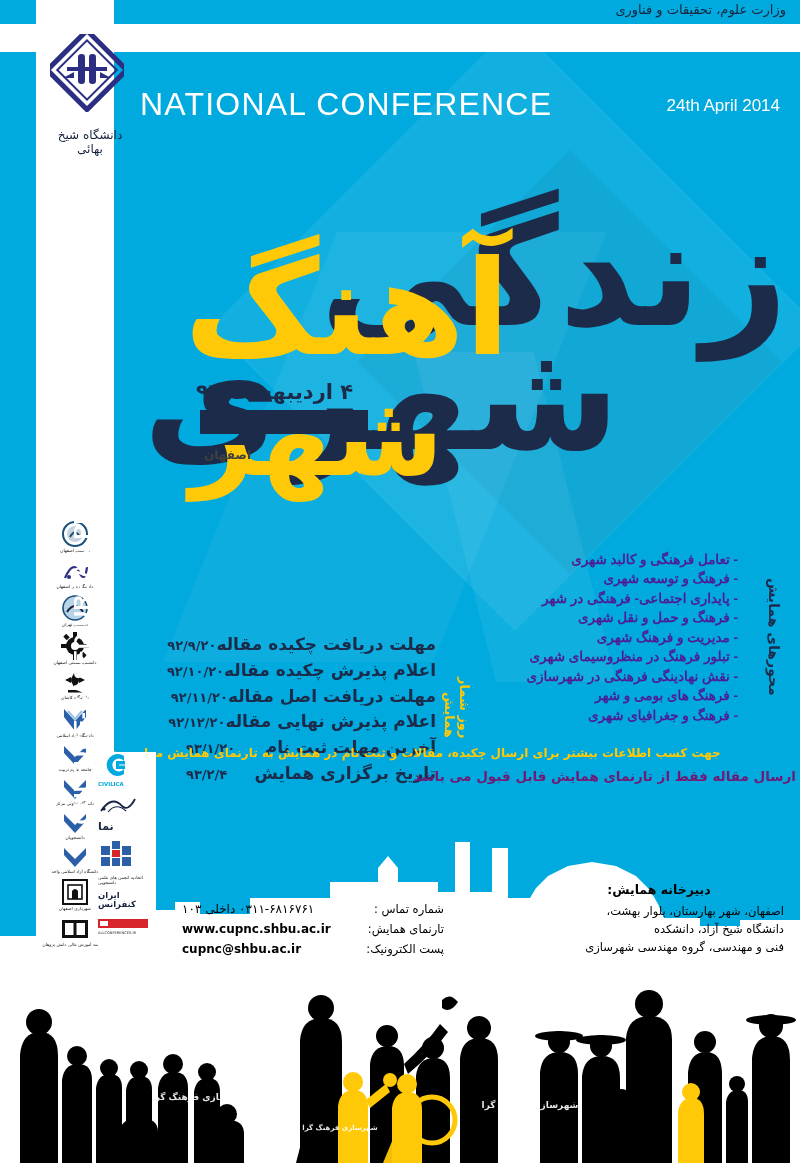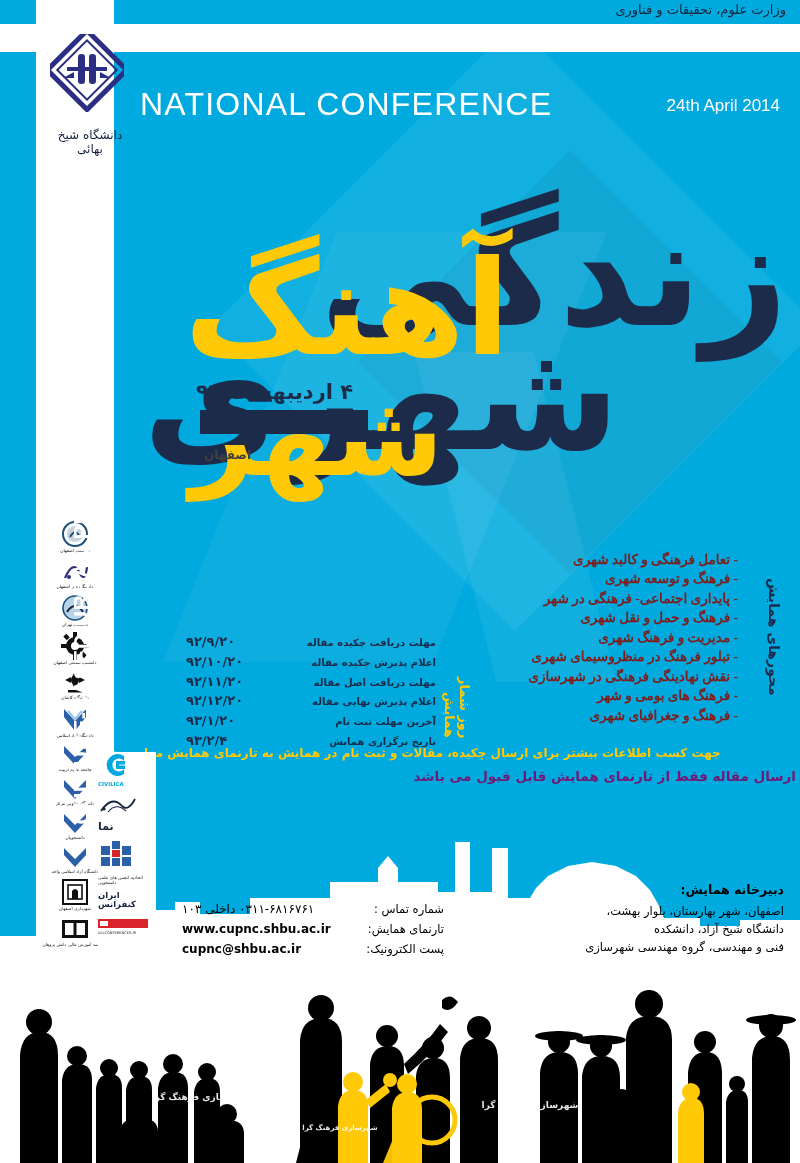--- a/index.html
+++ b/index.html
@@ -151,22 +151,22 @@
     font-family:"DejaVu Sans", sans-serif;
     margin-top:36px;
   }
 
   
   .topics {
     position:absolute; right:62px; top:498px; width:300px;
     direction:rtl; text-align:right;
   }
   .topic {
-    color:#7f1d1d; font-size:13.5px; font-weight:bold;
-    font-family:Liberation Serif, serif;
+    color:#4c1d95; font-size:13.5px; font-weight:bold;
+    font-family:Liberation Sans, sans-serif;
     line-height:1.44; white-space:nowrap;
   }
   .topics-label {
     position:absolute; right:18px; top:500px;
     width:34px; text-align:center;
     color:#1C2B4A; font-size:14px; font-weight:bold;
     direction:rtl; font-family:"DejaVu Sans", sans-serif;
     writing-mode:vertical-rl; text-orientation:mixed;
     letter-spacing:1px; height:170px;
   }
@@ -174,21 +174,21 @@
   
   .timeline {
     position:absolute; left:186px; top:580px; width:250px;
     direction:rtl;
   }
   .tl-row {
     display:flex; justify-content:space-between; align-items:baseline;
     line-height:1.52;
   }
   .tl-label {
-    color:#1C2B4A; font-size:10px; font-weight:bold;
+    color:#1C2B4A; font-size:17px; font-weight:bold;
     font-family:"DejaVu Sans", sans-serif; white-space:nowrap;
   }
   .tl-date {
     color:#1C2B4A; font-size:13px; font-weight:bold;
     font-family:"DejaVu Sans", sans-serif; white-space:nowrap;
     direction:ltr;
   }
   .timeline-label {
     position:absolute; left:442px; top:582px;
     color:#FFC907; font-size:13px; font-weight:bold;
@@ -211,21 +211,21 @@
   
   .skyline { position:absolute; left:0; bottom:0; width:800px; height:140px; }
 
   
   .secretariat {
     position:absolute; right:16px; top:882px; width:250px;
     direction:rtl; text-align:right;
   }
   .sec-title {
     color:#000; font-size:12.5px; font-weight:bold;
-    font-family:"DejaVu Sans", sans-serif; margin-bottom:5px;
+    font-family:"DejaVu Sans", sans-serif; margin-bottom:5px;text-align:center;
   }
   .sec-line {
     color:#000; font-size:11.5px; line-height:1.58;
     font-family:"DejaVu Sans", sans-serif;
   }
 
   .contact {
     position:absolute; left:182px; top:900px; width:262px; direction:rtl;
   }
   .c-row { display:flex; justify-content:space-between; align-items:baseline; line-height:1.66; }

